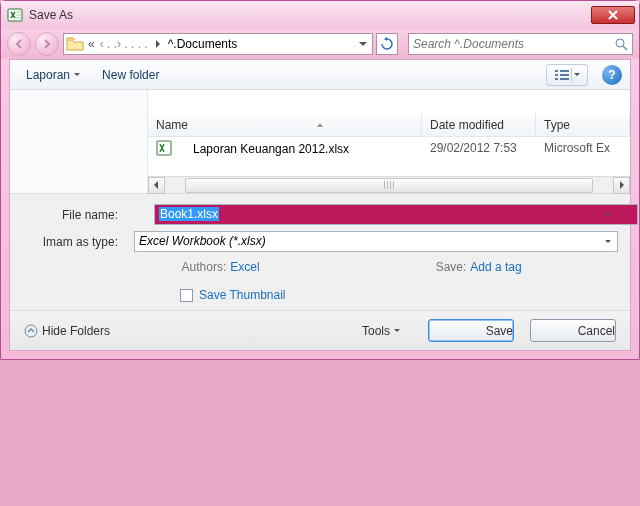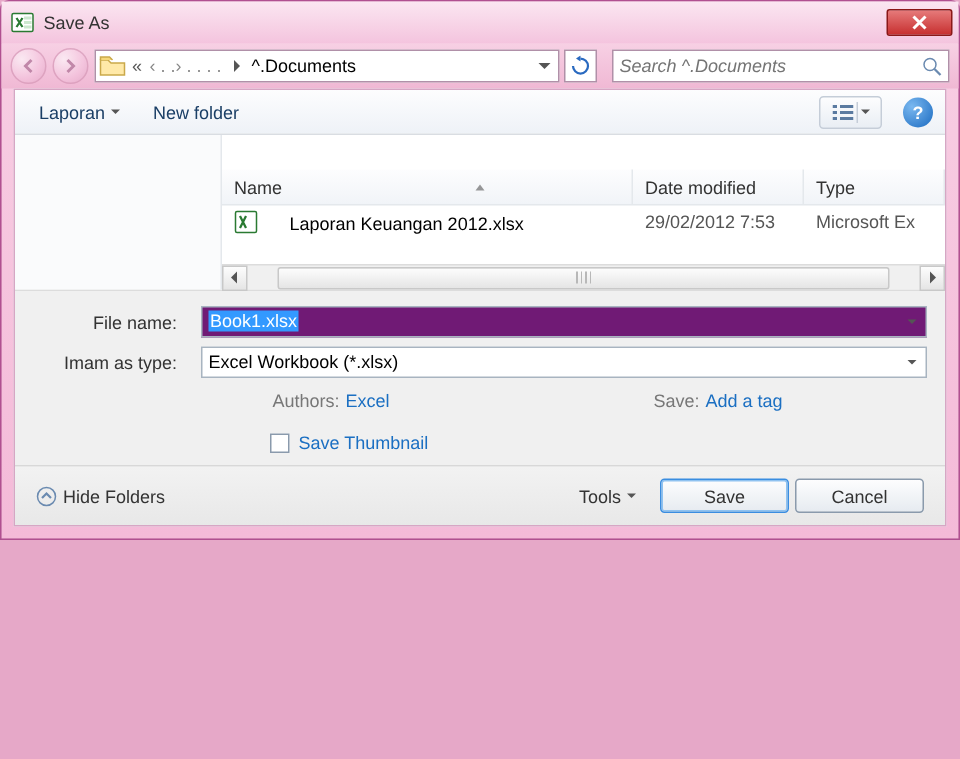--- a/index.html
+++ b/index.html
@@ -131,31 +131,31 @@
 .metarow .mlink { }
 .metarow .col1 { width: 112px; }
 .metarow .col2 { width: 180px; }
 .metarow .col3 { width: 60px; }
 
 .thumbrow { margin: 14px 0 0 158px; display:flex; align-items:center; gap:6px; }
 .checkbox { width:13px; height:13px; border:1px solid #8a9aac; background:#fff; }
 .thumbrow .lbl { color:#1b6fc2; }
 
 .footer {
-  height: 40px; display:flex; align-items:center; padding: 0 14px; gap:4px;
+  height: 40px; display:flex; align-items:center; padding: 0 14px; gap:16px;
   background: linear-gradient(#f2f2f2,#e8e8e8);
   border-top: 1px solid #d8d8d8;
 }
 .footer .hf { display:flex; align-items:center; gap:4px; color:#333;}
 .footer .spacer { flex:1;}
 .footer .tools { display:flex; align-items:center; gap:4px; color:#333; margin-right:12px;}
 .btn {
   min-width: 86px; height: 23px; border:1px solid #8a9aac; border-radius:3px;
   background: linear-gradient(#fdfdfe,#e6ebf0); color:#333;
-  display:flex; align-items:center; justify-content:center;
+  display:flex; align-items:center; justify-content:flex-end;
 }
 .btn.default { border-color:#3a8de0; box-shadow: 0 0 0 1px #8fc2f0 inset; }
 
 .tri-down { width:0;height:0;border-left:4px solid transparent;border-right:4px solid transparent;border-top:4px solid #555; display:inline-block;}
 .tri-down.sm { border-left-width:3px;border-right-width:3px;border-top-width:3px;}
 .tri-up.sm { width:0;height:0;border-left:3px solid transparent;border-right:3px solid transparent;border-bottom:4px solid #555; display:inline-block;}
 .tri-left { width:0;height:0;border-top:4px solid transparent;border-bottom:4px solid transparent;border-right:4px solid #555; display:inline-block;}
 .tri-right { width:0;height:0;border-top:4px solid transparent;border-bottom:4px solid transparent;border-left:4px solid #555; display:inline-block;}
 
 </style>
@@ -303,32 +303,32 @@
               <span class="tri-right"></span>
             </span>
         </div>
       </div>
     </div>
 
     <div class="bottompanel">
       <div class="formrow">
         <label>File name:</label>
         <div class="field">
-          <div style="width:100%;height:21px;border:1px solid #a8b4c0;padding:2px 18px 0 4px;background:#701a75;">
+          <div style="width:100%;height:21px;border:1px solid #a8b4c0;padding:2px 18px 0 4px;background:#be185d;margin-left:20px;">
             <span class="selected-text">Book1.xlsx</span>
           </div>
           <span class="dd-arrow">
               <span class="tri-down sm"></span>
             </span>
         </div>
       </div>
       <div class="formrow">
         <label>Imam as type:</label>
         <div class="field select">
-          <div style="width:100%;height:21px;border:1px solid #a8b4c0;padding:2px 18px 0 4px;background:#fff;">
+          <div style="width:100%;height:21px;border:1px solid #a8b4c0;padding:2px 18px 0 4px;background:#fff;font-style:italic;">
             <span>Excel Workbook (*.xlsx)</span>
           </div>
           <span class="dd-arrow">
               <span class="tri-down sm"></span>
             </span>
         </div>
       </div>
 
       <div class="metarow">
         <span class="mlabel col1">Authors:</span>

